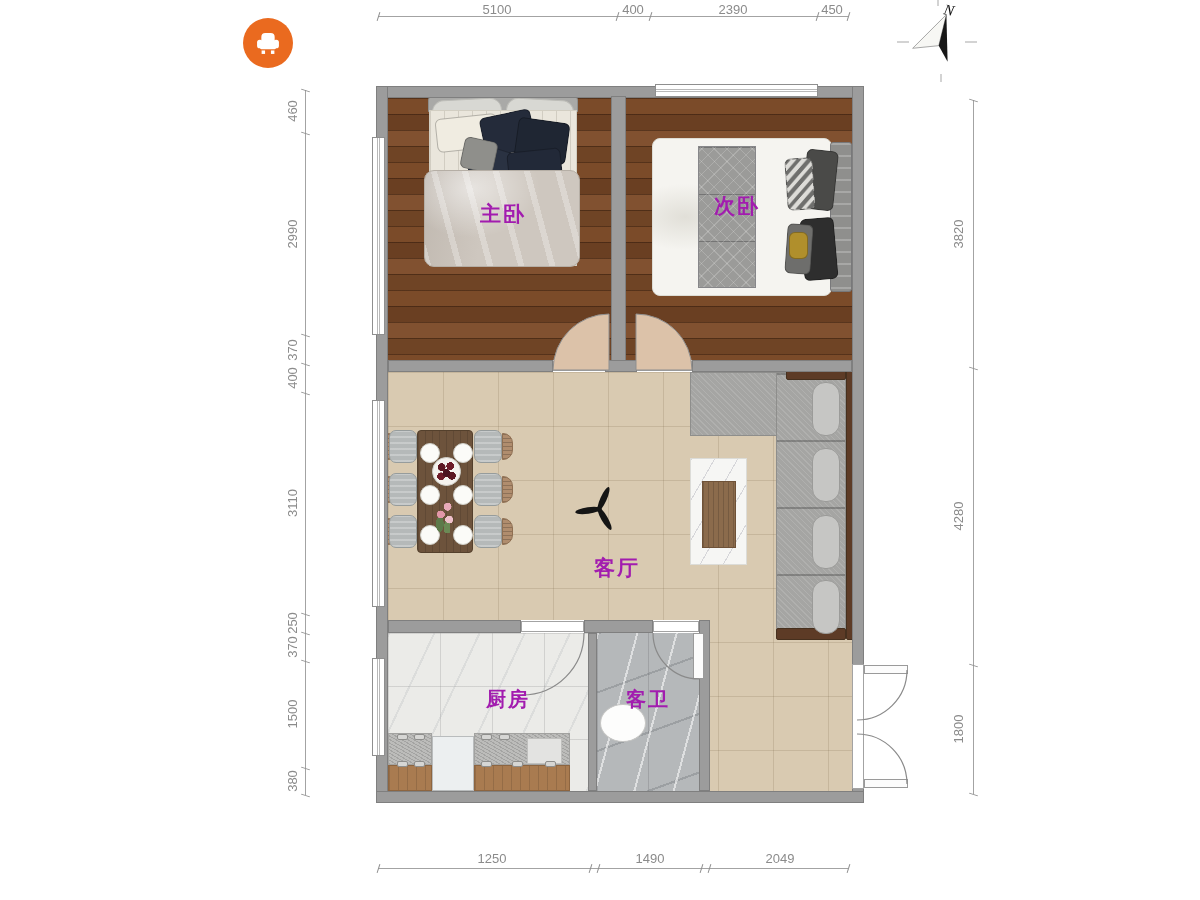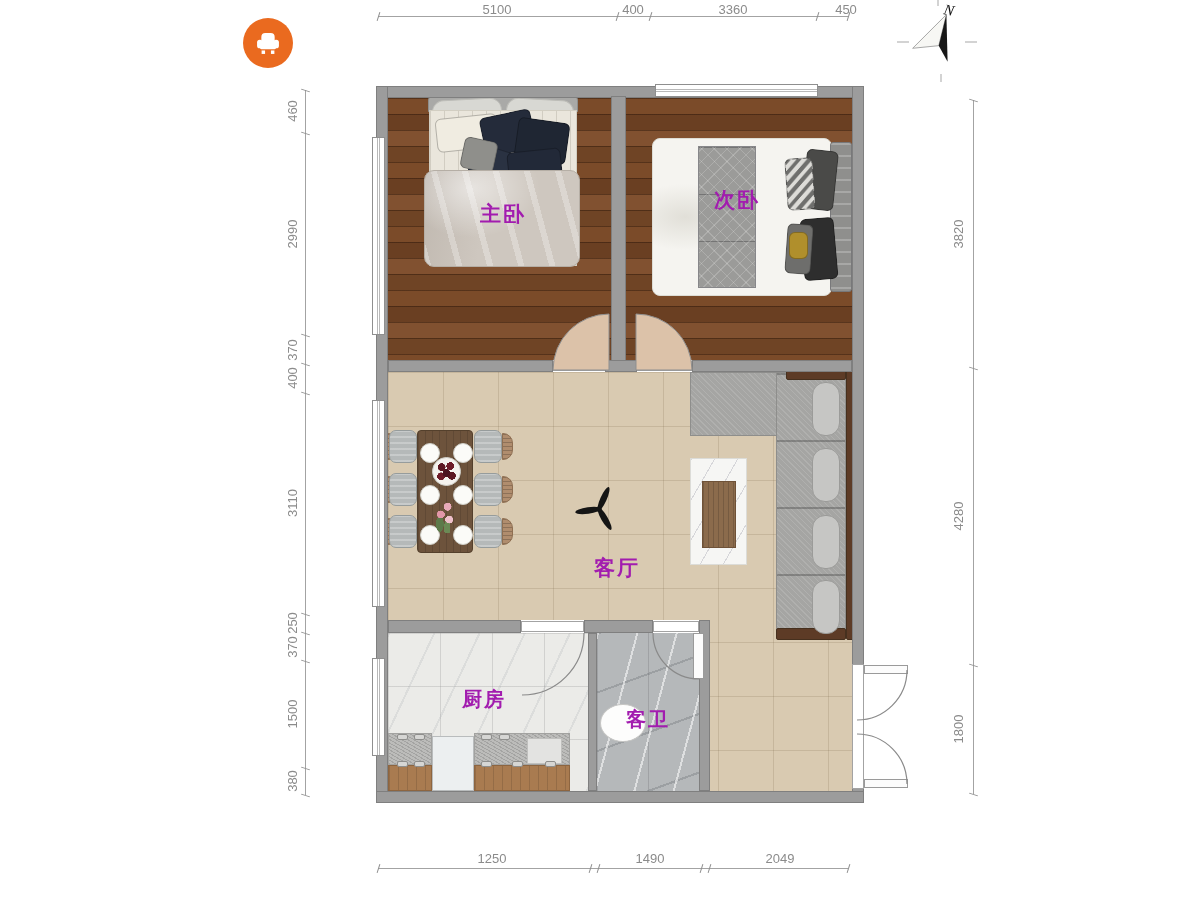--- a/index.html
+++ b/index.html
@@ -255,24 +255,24 @@
       <line x1="941" y1="74" x2="941" y2="82" stroke="#c4c4c4" stroke-width="1.5"></line>
       <g transform="translate(941,40) rotate(12)">
         <polygon points="0,-26 -26,14 -1,6" fill="#f7f7f4" stroke="#9a9a9a" stroke-width="0.8"></polygon>
         <polygon points="0,-26 -1,6 11,20" fill="#171717"></polygon>
       </g>
       <text x="943" y="14" font-size="15" font-style="italic" font-family="Liberation Serif, serif" fill="#111" transform="rotate(12 943 14)">N</text>
     </g>
   </svg>
 
   <div class="room-label" style="left:503px;top:200px;">主卧</div>
-  <div class="room-label" style="left:737px;top:186px;">次卧</div>
+  <div class="room-label" style="left:737px;top:192px;">次卧</div>
   <div class="room-label" style="left:617px;top:554px;">客厅</div>
-  <div class="room-label small" style="left:484px;top:686px;">厨房</div>
-  <div class="room-label small" style="left:648px;top:706px;">客卫</div>
+  <div class="room-label small" style="left:508px;top:686px;">厨房</div>
+  <div class="room-label small" style="left:648px;top:686px;">客卫</div>
 
   <div class="dimline" style="left:378px;top:16px;width:470px;height:1px;"></div>
   <div class="dimline" style="left:378px;top:868px;width:470px;height:1px;"></div>
   <div class="dimline" style="left:305px;top:90px;width:1px;height:705px;"></div>
   <div class="dimline" style="left:973px;top:100px;width:1px;height:694px;"></div>
 
   <div class="tick" style="left:378px;top:12px;"></div>
   <div class="tick" style="left:617px;top:12px;"></div>
   <div class="tick" style="left:650px;top:12px;"></div>
   <div class="tick" style="left:817px;top:12px;"></div>
@@ -296,22 +296,22 @@
   <div class="tickh" style="left:301px;top:768px;"></div>
   <div class="tickh" style="left:301px;top:795px;"></div>
 
   <div class="tickh" style="left:969px;top:100px;"></div>
   <div class="tickh" style="left:969px;top:368px;"></div>
   <div class="tickh" style="left:969px;top:665px;"></div>
   <div class="tickh" style="left:969px;top:794px;"></div>
 
   <div class="dim h" style="left:497px;top:2px;">5100</div>
   <div class="dim h" style="left:633px;top:2px;">400</div>
-  <div class="dim h" style="left:733px;top:2px;">3360</div>
-  <div class="dim h" style="left:832px;top:2px;margin-left:14px;">450</div>
+  <div class="dim h" style="left:733px;top:2px;">2390</div>
+  <div class="dim h" style="left:832px;top:2px;">450</div>
   <div class="dim v" style="left:292px;top:111px;">460</div>
   <div class="dim v" style="left:292px;top:234px;">2990</div>
   <div class="dim v" style="left:292px;top:350px;">370</div>
   <div class="dim v" style="left:292px;top:378px;">400</div>
   <div class="dim v" style="left:292px;top:503px;">3110</div>
   <div class="dim v" style="left:292px;top:623px;">250</div>
   <div class="dim v" style="left:292px;top:647px;">370</div>
   <div class="dim v" style="left:292px;top:714px;">1500</div>
   <div class="dim v" style="left:292px;top:781px;">380</div>
   <div class="dim v" style="left:958px;top:234px;">3820</div>

